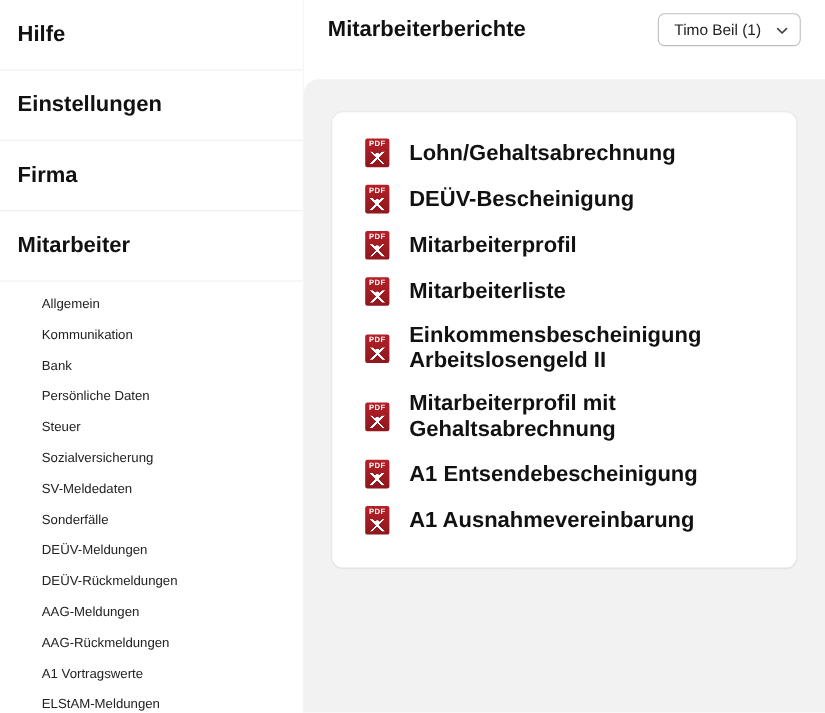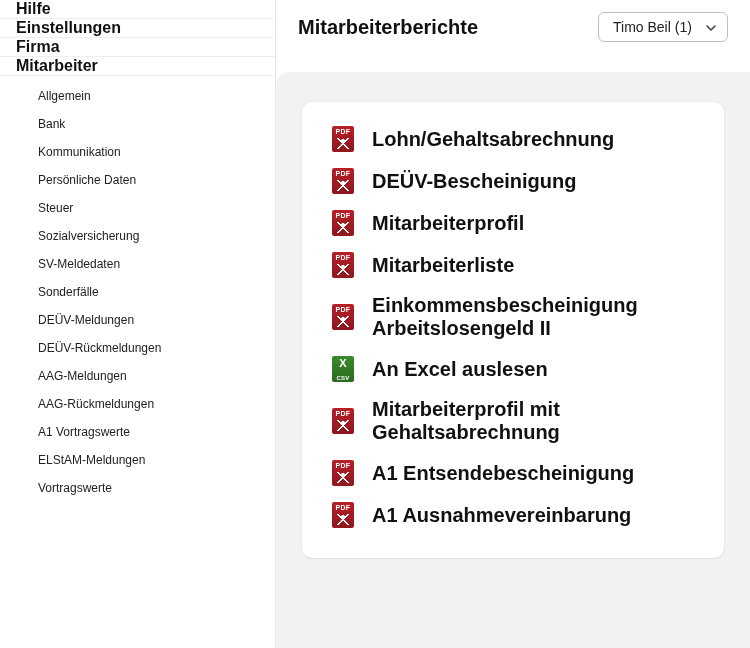--- a/index.html
+++ b/index.html
@@ -14,23 +14,23 @@
     overflow: hidden;
   }
   .layout { display: flex; height: 100%; }
   .sidebar {
     width: 276px;
     border-right: 1px solid #e5e5e5;
     background: #fff;
     overflow-y: auto;
   }
   .nav-primary-item {
-    padding: 0 16px;
+    padding: 20px 16px;
     font-weight: 700;
-    font-size: 16px;
+    font-size: 20px;
     color: #111;
     border-bottom: 1px solid #eee;
     cursor: pointer;
   }
   .nav-sub-list { padding: 6px 0 10px 0; }
   .nav-sub-item {
     padding: 7px 16px 7px 38px;
     font-size: 12px;
     color: #222;
     cursor: pointer;
@@ -123,22 +123,22 @@
 <body>
 
 <div class="layout">
   <nav class="sidebar">
     <div class="nav-primary-item">Hilfe</div>
     <div class="nav-primary-item">Einstellungen</div>
     <div class="nav-primary-item">Firma</div>
     <div class="nav-primary-item">Mitarbeiter</div>
     <div class="nav-sub-list">
       <div class="nav-sub-item">Allgemein</div>
+      <div class="nav-sub-item">Kommunikation</div>
       <div class="nav-sub-item">Bank</div>
-      <div class="nav-sub-item">Kommunikation</div>
       <div class="nav-sub-item">Persönliche Daten</div>
       <div class="nav-sub-item">Steuer</div>
       <div class="nav-sub-item">Sozialversicherung</div>
       <div class="nav-sub-item">SV-Meldedaten</div>
       <div class="nav-sub-item">Sonderfälle</div>
       <div class="nav-sub-item">DEÜV-Meldungen</div>
       <div class="nav-sub-item">DEÜV-Rückmeldungen</div>
       <div class="nav-sub-item">AAG-Meldungen</div>
       <div class="nav-sub-item">AAG-Rückmeldungen</div>
       <div class="nav-sub-item">A1 Vortragswerte</div>
@@ -177,24 +177,20 @@
         </div>
         <div class="report-item">
           <span class="icon-pdf"></span>
           <span class="report-label">Mitarbeiterliste</span>
         </div>
         <div class="report-item">
           <span class="icon-pdf"></span>
           <span class="report-label">Einkommensbescheinigung Arbeitslosengeld II</span>
         </div>
         <div class="report-item">
-          <span class="icon-csv"></span>
-          <span class="report-label">An Excel auslesen</span>
-        </div>
-        <div class="report-item">
           <span class="icon-pdf"></span>
           <span class="report-label">Mitarbeiterprofil mit Gehaltsabrechnung</span>
         </div>
         <div class="report-item">
           <span class="icon-pdf"></span>
           <span class="report-label">A1 Entsendebescheinigung</span>
         </div>
         <div class="report-item">
           <span class="icon-pdf"></span>
           <span class="report-label">A1 Ausnahmevereinbarung</span>

